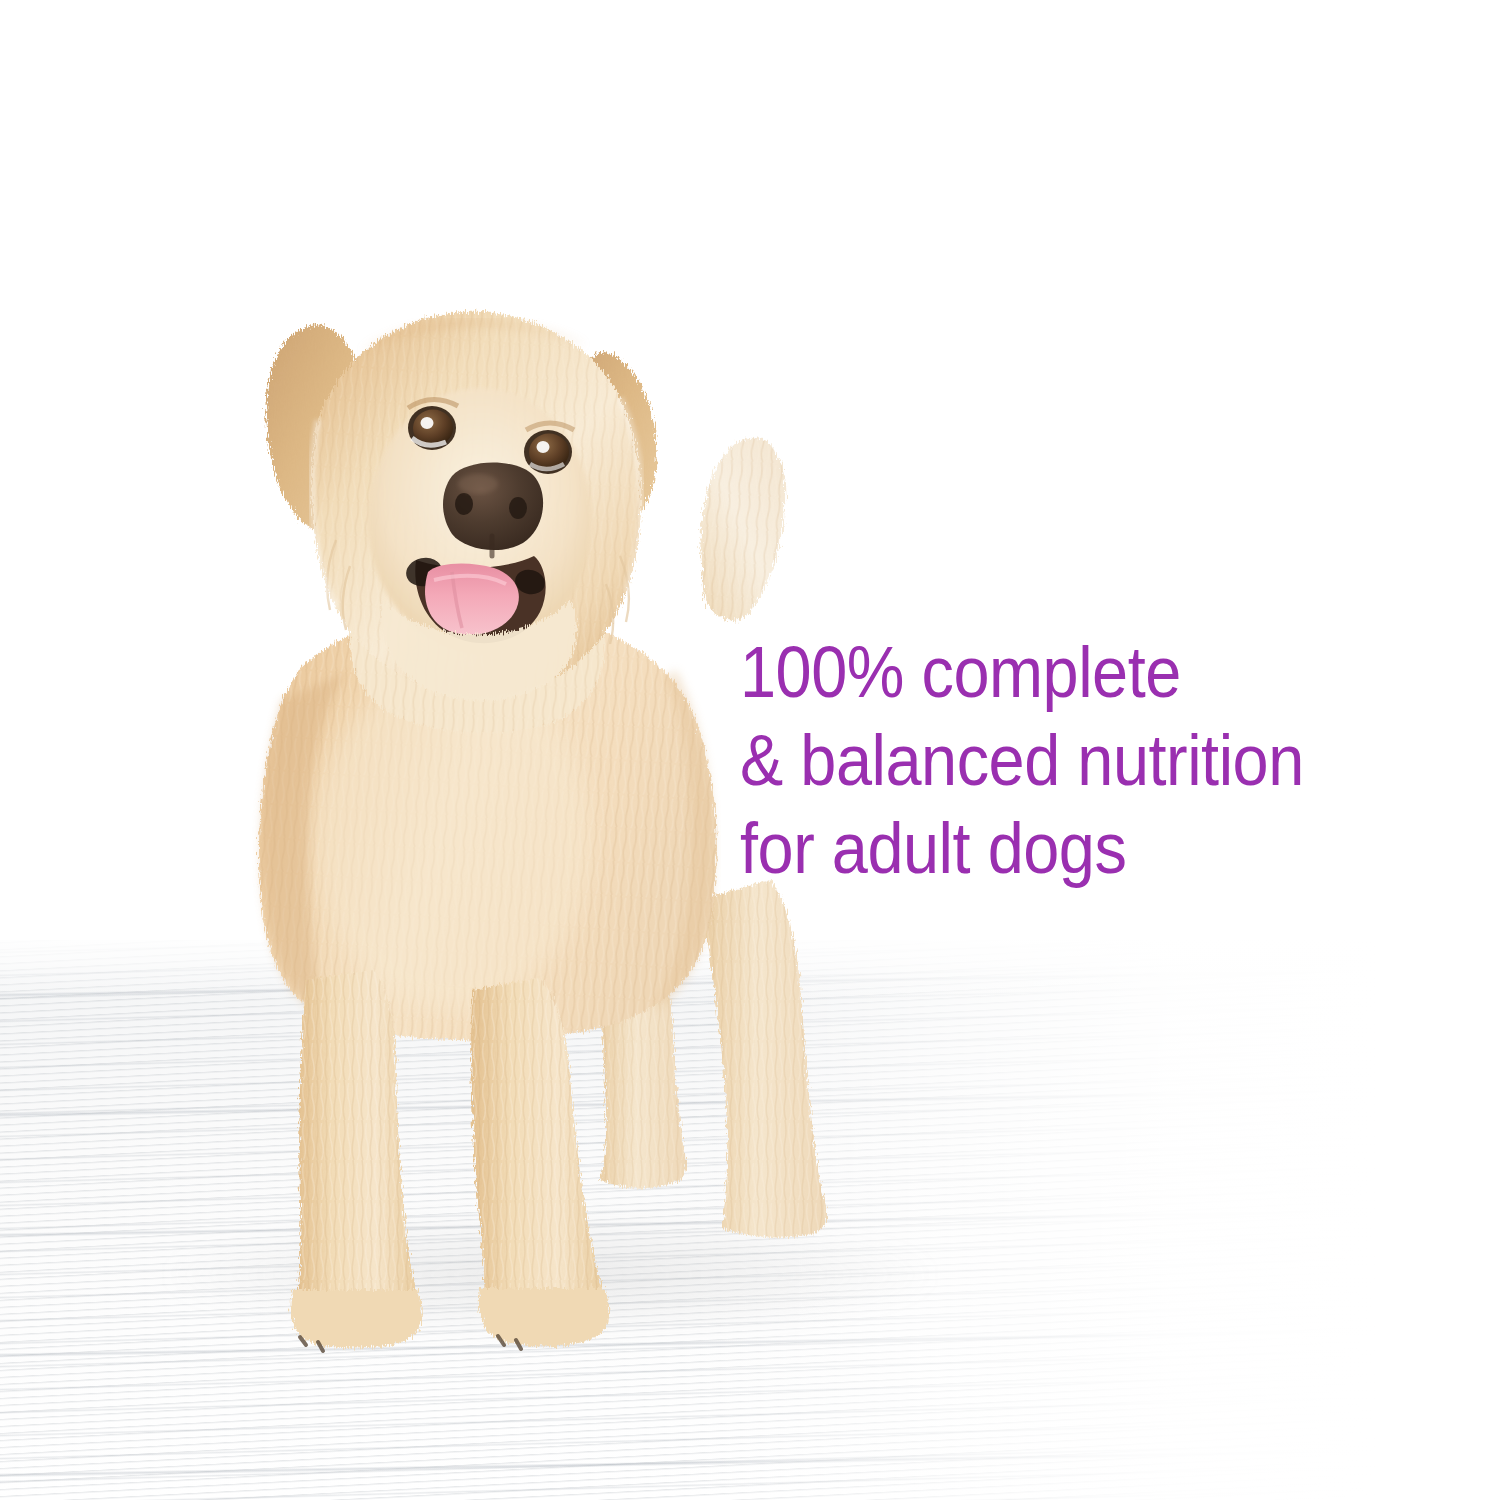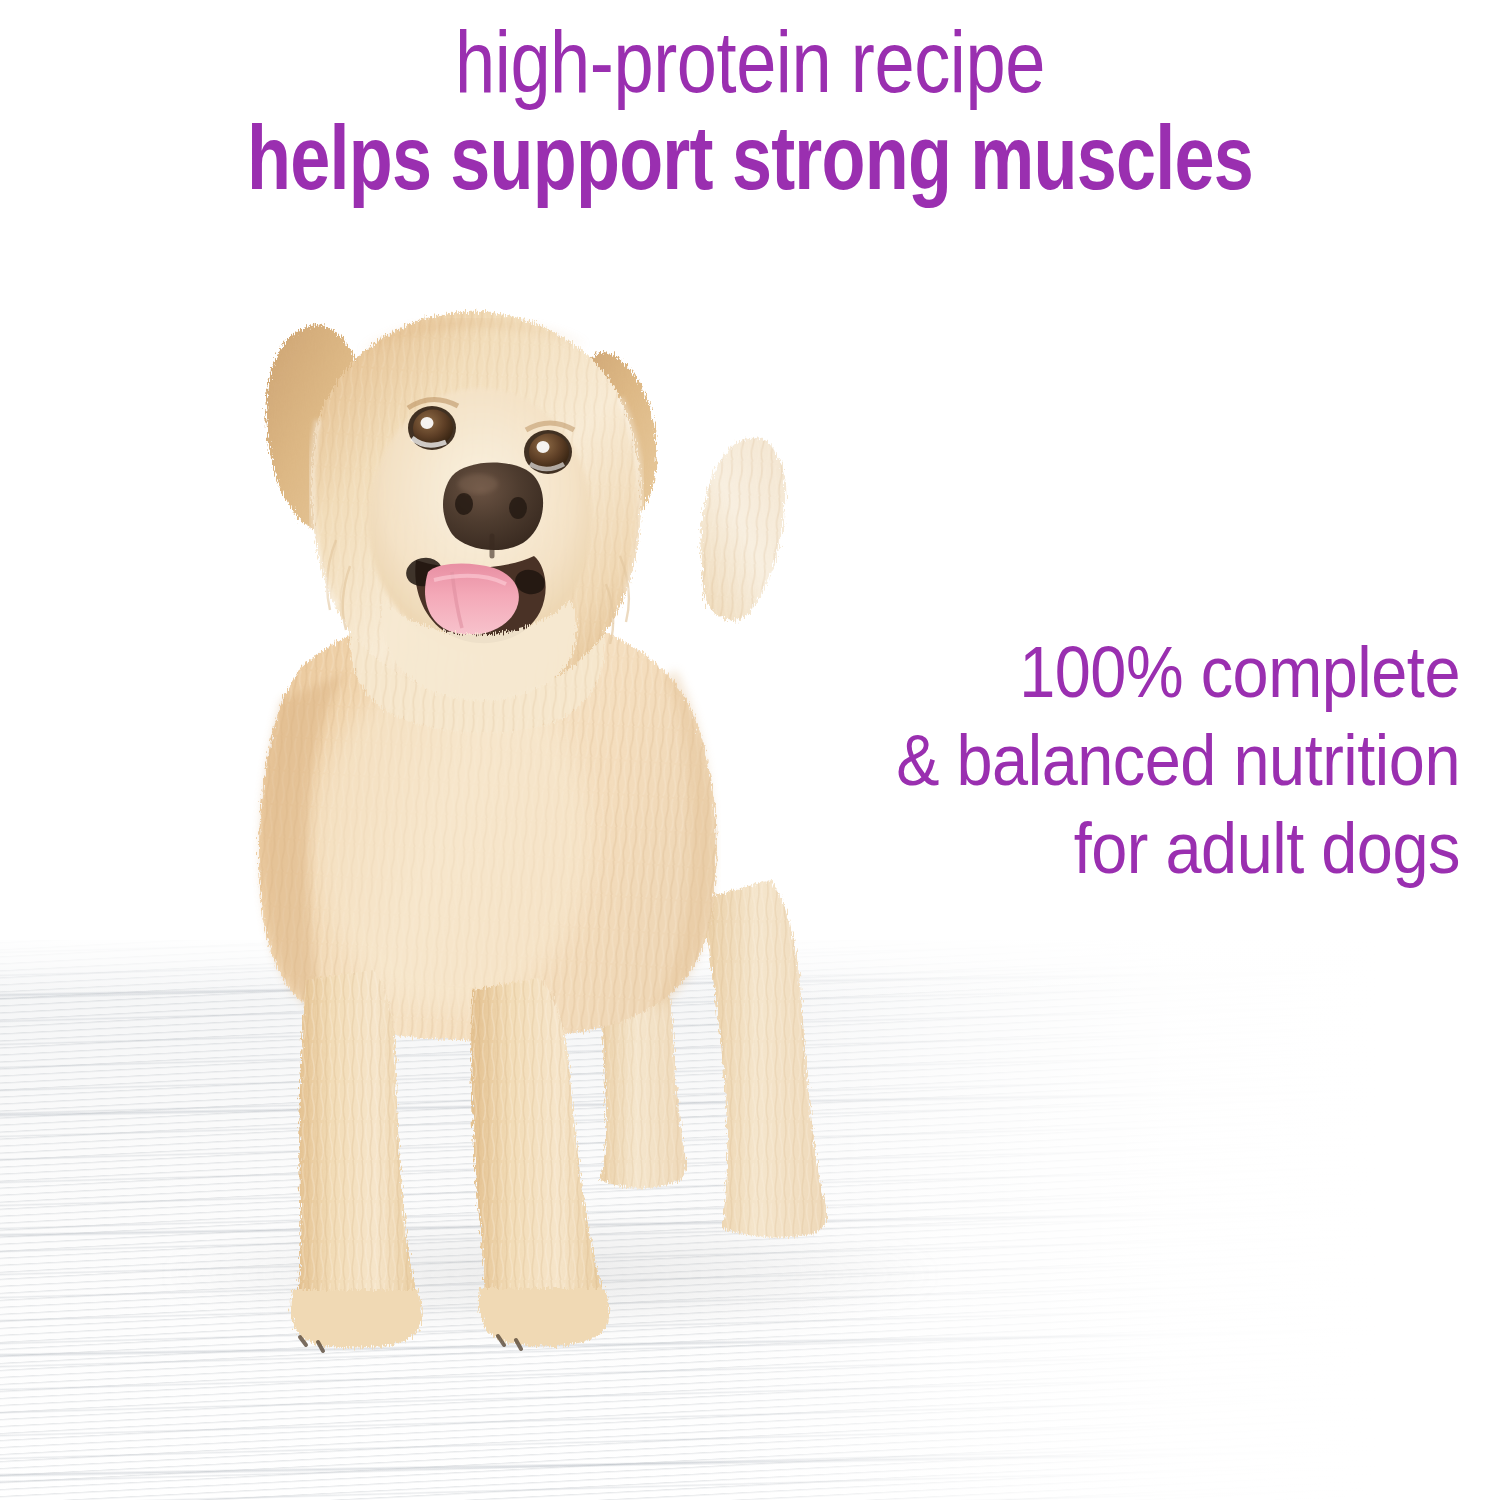--- a/index.html
+++ b/index.html
@@ -83,21 +83,21 @@
     font-weight:700;
     letter-spacing:-1px;
     transform:scaleX(.80);
     transform-origin:50% 50%;
     white-space:nowrap;
   }
 
   .callout{
     position:absolute;
     left:700px;top:628px;width:800px;
-    text-align:right;
+    text-align:left;
     color:#9a2fb0;
   }
   .callout span{
     display:block;
     font-size:72px;
     line-height:88px;
     font-weight:400;
     letter-spacing:-.5px;
     transform:scaleX(.90);
     transform-origin:50% 50%;
@@ -352,24 +352,20 @@
         <path d="M350 566 q-12 34 -4 64"></path>
         <path d="M620 556 q14 34 6 66"></path>
         <path d="M606 584 q12 32 4 60"></path>
       </g>
 
       <path d="M318 420 C 306 480, 310 556, 336 608" stroke="#ffffff" stroke-width="7" fill="none" opacity=".35" filter="url(#blurS)"></path>
       <path d="M626 592 C 648 530, 646 452, 620 398" stroke="#ffffff" stroke-width="7" fill="none" opacity=".3" filter="url(#blurS)"></path>
     </svg>
   </div>
 
-  <div class="headline">
-    <span class="hl-line1">high-protein recipe</span>
-    <span class="hl-line2">helps support strong muscles</span>
-  </div>
 
   <div class="callout">
     <span>100% complete</span>
     <span>&amp; balanced nutrition</span>
     <span>for adult dogs</span>
   </div>
 
 </div>
 
 </body></html>

